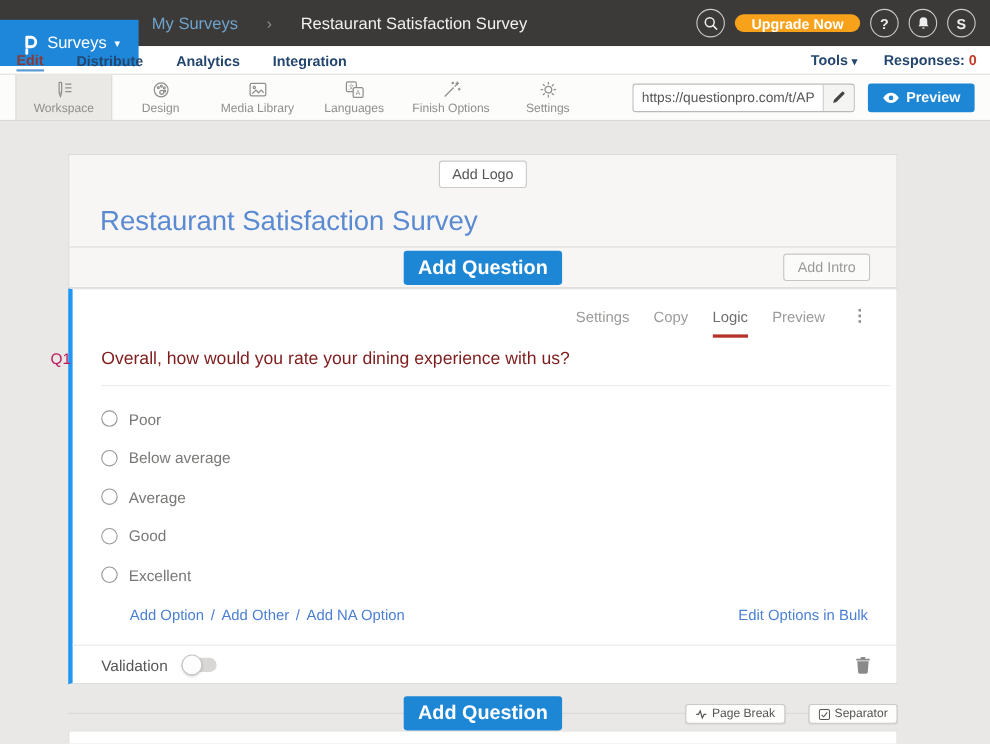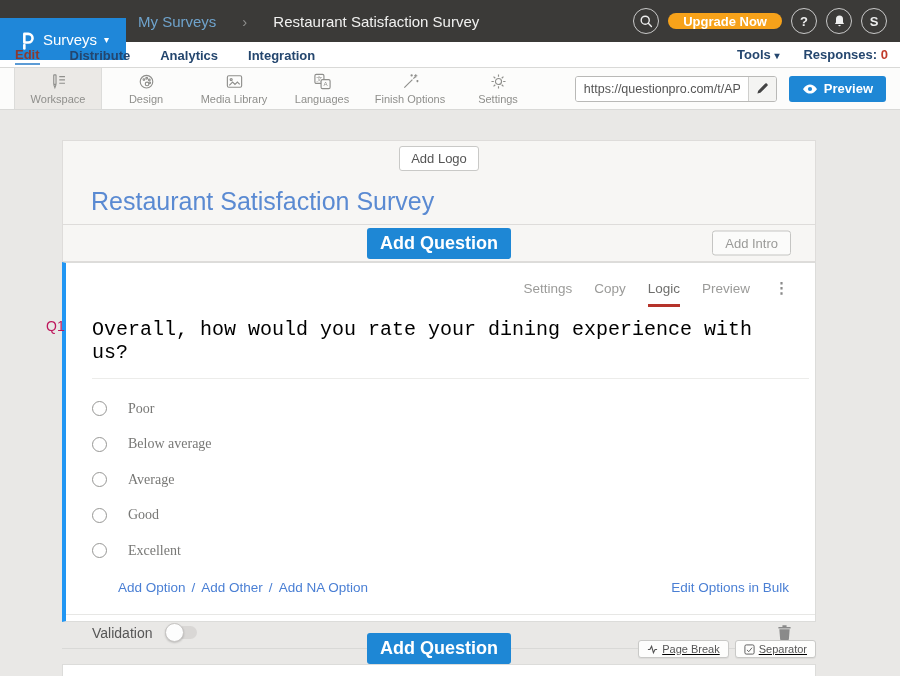--- a/index.html
+++ b/index.html
@@ -75,47 +75,47 @@
     font-size:13px; color:#9a9a98; cursor:pointer; font-family:inherit; }
 
   .question-card { background:#fff; border:1px solid #dcdcda; border-left:4px solid #2196f3;
     height:360px; }
   .q-menu { display:flex; justify-content:flex-end; align-items:flex-start; gap:22px;
     padding:18px 26px 0 0; font-size:13.5px; color:#9b9b99; }
   .q-menu a { cursor:pointer; }
   .q-menu .logic { color:#6f6f6d; border-bottom:3px solid #b5332a; padding-bottom:8px; }
   .kebab { color:#8a8a8a; font-size:15px; font-weight:bold; line-height:14px;
     cursor:pointer; margin-left:2px; }
-  .q-text { padding:11px 26px 14px; font-size:20px; color:#000000; cursor:text;font-family:Liberation Mono, monospace; }
+  .q-text { padding:11px 26px 14px; font-size:16px; color:#7f1d1d; cursor:text; }
   .q-divider { border-top:1px solid #ececea; margin:0 6px 0 26px; }
   .options { padding:12px 0 0 26px; }
   .option { display:flex; align-items:center; height:35.5px; }
   .radio { width:15px; height:15px; border:1.6px solid #979795; border-radius:50%;
     cursor:pointer; flex:none; }
-  .opt-label { margin-left:21px; font-size:14px; color:#787876;font-family:Liberation Serif, serif; }
+  .opt-label { margin-left:10px; font-size:14px; color:#787876; }
   .opt-links { display:flex; align-items:center; padding:11px 26px 0 52px; font-size:13.5px;text-align:center; }
   .opt-links a { color:#4a7fd4; cursor:pointer; }
   .slash { color:#4a7fd4; margin:0 6px; }
   .bulk { margin-left:auto; }
   .validation-row { margin-top:19px; border-top:1px solid #e7e7e5; height:37px;
     display:flex; align-items:center; padding:0 23px 0 26px; }
   .validation-label { font-size:14px; color:#565656; }
   .toggle { margin-left:13px; width:32px; height:13px; background:#d9d7d5; border-radius:7px;
     position:relative; cursor:pointer; }
   .toggle .knob { position:absolute; left:0; top:-3px; width:19px; height:19px;
     background:#fdfdfd; border:1px solid #c6c4c2; border-radius:50%;
     box-shadow:0 1px 2px rgba(0,0,0,.18); }
   .trash { margin-left:auto; cursor:pointer; display:flex; }
 
   .bottom-row { position:relative; height:28px; margin-top:10px; display:flex;
     justify-content:center; align-items:flex-start; }
   .bottom-row::before { content:""; position:absolute; left:0; right:0; top:16px;
     border-top:1px solid #d9d9d7; }
   .bottom-row .btn-primary { position:relative; margin-top:1px; }
-  .right-btns { position:absolute; right:0; top:8px; display:flex; gap:6px;text-decoration:underline; }
+  .right-btns { position:absolute; right:0; top:8px; display:flex; gap:21px; }
   .mini-btn { background:#fdfdfc; border:1px solid #c9c9c7; border-radius:3px;
     padding:2px 8px; font-size:11px; color:#555; display:flex; align-items:center; gap:4px;
     cursor:pointer; box-shadow:0 1px 1px rgba(0,0,0,.06); font-family:inherit; position:relative; }
   .next-card { margin-top:4px; height:16px; background:#fff;
     border:1px solid #dcdcda; border-bottom:none; }
 </style>
 </head>
 <body>
 
 <div>

